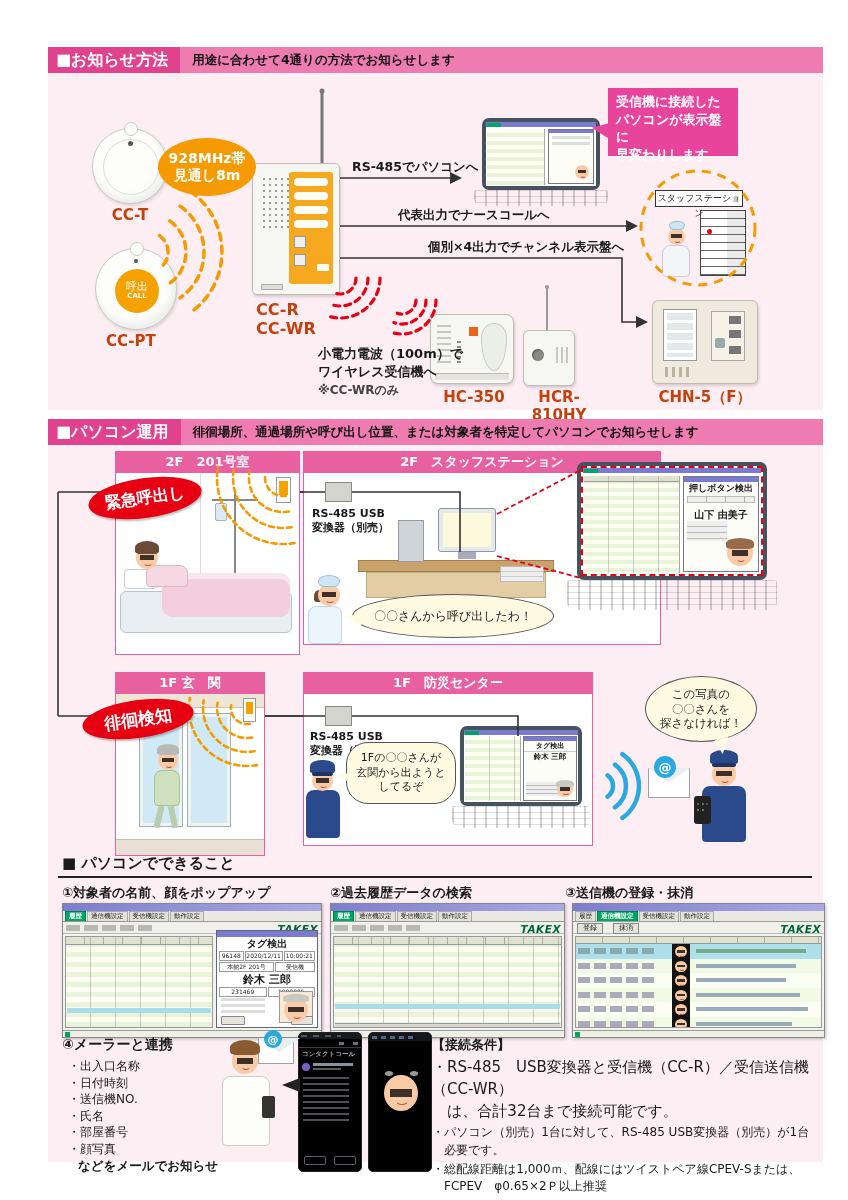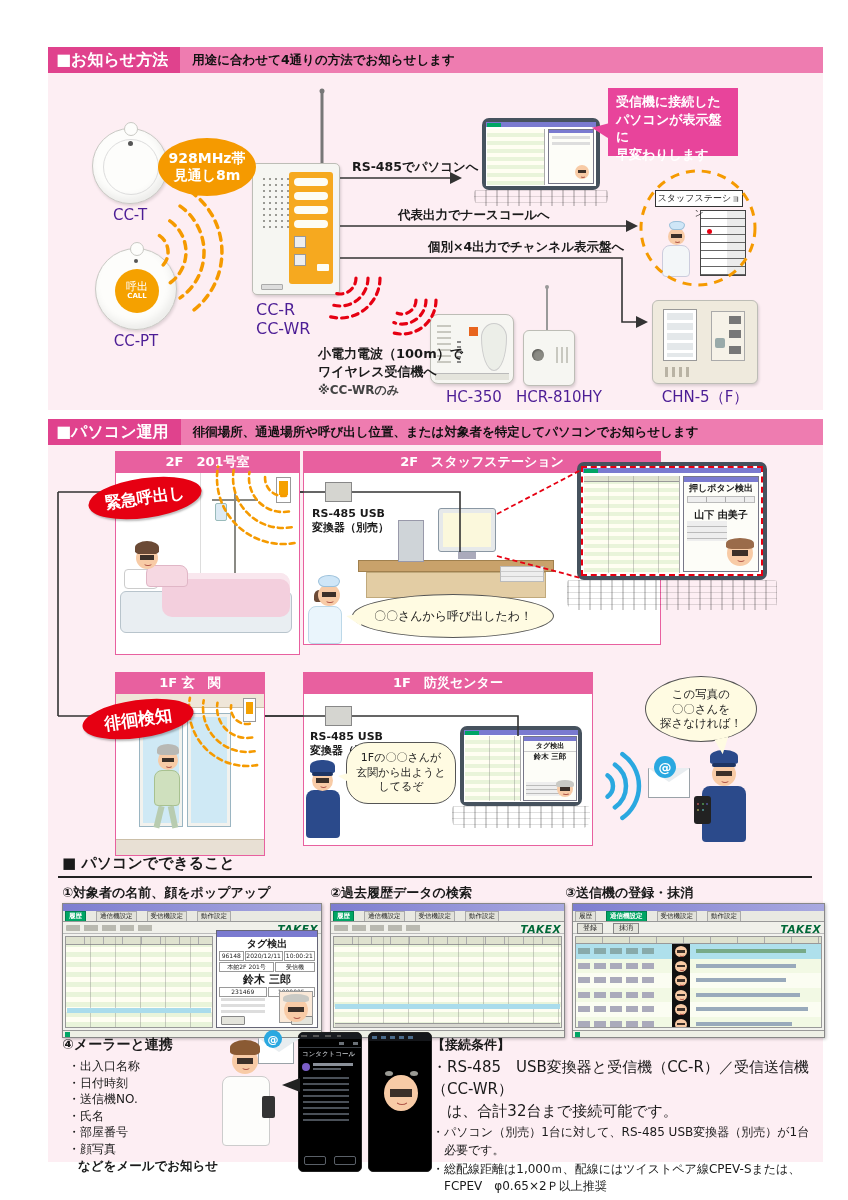--- a/index.html
+++ b/index.html
@@ -17,37 +17,37 @@
 .band .t1{background:#e0428d;color:#fff;font-weight:bold;font-size:16px;line-height:26px;padding:0 12px 0 8px;white-space:nowrap}
 .band .t2{font-size:12.5px;font-weight:bold;color:#111;margin-left:12px;white-space:nowrap}
 
 .phead{position:absolute;height:22px;background:#e8609f;color:#fff;font-weight:bold;font-size:13px;text-align:center;line-height:22px;z-index:2}
 .pbody{position:absolute;background:#fff;border:1.5px solid #e8609f;border-top:none;z-index:2;overflow:hidden}
 .redbadge{position:absolute;background:#e60012;color:#fff;font-weight:bold;border-radius:50%;display:flex;align-items:center;justify-content:center;transform:rotate(-8deg);z-index:7;box-shadow:1px 2px 2px rgba(0,0,0,.25)}
 .bubble{position:absolute;background:#fffbe2;border:1.5px solid #555;border-radius:18px;display:flex;align-items:center;justify-content:center;text-align:center;z-index:7;color:#222}
 .tail{position:absolute;width:0;height:0;z-index:7}
 
 .round-dev{position:absolute;background:#fdfdfb;border:1.5px solid #c9c9c4;border-radius:50%;box-shadow:inset -3px -5px 8px rgba(0,0,0,.07),1px 2px 3px rgba(0,0,0,.12);z-index:2}
-.devlabel{position:absolute;font-weight:normal;color:#4c1d95;z-index:2}
+.devlabel{position:absolute;font-weight:bold;color:#c2410c;z-index:2}
 .badge-o{position:absolute;background:#f59a00;color:#fff;font-weight:bold;border-radius:50%;display:flex;align-items:center;justify-content:center;text-align:center;z-index:3}
 .box-dev{position:absolute;background:#f6f6f2;border:1.5px solid #bdbdb6;border-radius:5px;box-shadow:1px 2px 3px rgba(0,0,0,.15);z-index:2}
 
 .face{position:absolute;background:#f8cba6;border-radius:50%;z-index:5}
 .face::before{content:"";position:absolute;left:18%;top:38%;width:64%;height:22%;
  background:radial-gradient(circle at 18% 50%,#3c3029 42%,transparent 50%),radial-gradient(circle at 82% 50%,#3c3029 42%,transparent 50%)}
 .face::after{content:"";position:absolute;left:33%;top:48%;width:34%;height:30%;border:1.5px solid transparent;border-bottom-color:#b0574a;border-radius:50%}
 .hair{position:absolute;z-index:6;border-radius:50% 50% 22% 22%}
 .capn{position:absolute;background:#cfe6f7;border:1px solid #9bc0da;border-radius:50% 50% 6px 6px;z-index:6}
 .capg{position:absolute;background:#2b4a8b;border-radius:46% 46% 14% 14%;z-index:6}
 .capg::after{content:"";position:absolute;left:8%;bottom:-3px;width:84%;height:4px;background:#1d3463;border-radius:2px}
 .bodyfig{position:absolute;border-radius:8px 8px 4px 4px;z-index:4}
 
 .win{position:absolute;background:#f2f2ee;border:1px solid #888;box-shadow:1px 1px 3px rgba(0,0,0,.25);z-index:2;overflow:hidden}
 .win .tb{height:7px;background:linear-gradient(90deg,#7d7dd0,#a9a9e0)}
-.win .tabs{display:flex;gap:10px;height:11px;align-items:flex-end;padding:1px 2px 0;background:#e9e9e2;border-bottom:1px solid #999}
+.win .tabs{display:flex;gap:1px;height:11px;align-items:flex-end;padding:1px 2px 0;background:#e9e9e2;border-bottom:1px solid #999}
 .win .tab{font-size:6.5px;line-height:9px;padding:0 3px;background:#e2e2da;border:1px solid #aaa;border-bottom:none;color:#222;white-space:nowrap}
 .win .tab.sel{background:#00a565;border-color:#00804e;color:#fff;font-weight:bold}
 .win .tool{position:relative;height:12px;background:#f0f0ea;border-bottom:1px solid #bbb}
 .win .marks{position:absolute;left:3px;top:3px;height:6px;width:90px;background:repeating-linear-gradient(90deg,#b9b9b0 0 14px,transparent 14px 18px);border-radius:1px}
 .logo{position:absolute;right:3px;top:1px;font-size:10.5px;font-weight:bold;font-style:italic;color:#006838;letter-spacing:.5px;z-index:3}
 .tblA{position:absolute;border:1px solid #999;background:repeating-linear-gradient(180deg,#fffef2 0 5px,#e9f4da 5px 10px)}
 .tblA .th{position:absolute;left:0;right:0;top:0;height:8px;background:#dfe2cf;border-bottom:1px solid #999;
  background-image:repeating-linear-gradient(90deg,transparent 0 18px,#aaa 18px 19px)}
 .vgrid{position:absolute;inset:0;background:repeating-linear-gradient(90deg,transparent 0 24px,rgba(120,120,120,.35) 24px 25px)}
 .hirow{position:absolute;left:1px;right:1px;height:5px;background:#aadcec}
@@ -104,21 +104,21 @@
 見通し8m</div>
 
   <div class="round-dev" style="left:95px;top:248px;width:82px;height:82px">
     <div style="position:absolute;left:34px;top:-7px;width:14px;height:14px;background:#fdfdfb;border:1.5px solid #c9c9c4;border-radius:50%"></div>
     <div style="position:absolute;left:38px;top:10px;width:4px;height:4px;background:#555;border-radius:50%"></div>
     <div style="position:absolute;left:19px;top:20px;width:44px;height:44px;background:#f5a100;border-radius:50%;display:flex;flex-direction:column;align-items:center;justify-content:center">
       <span style="font-size:11px;font-weight:normal;color:#fff;line-height:1">呼出</span>
       <span style="font-size:7px;font-weight:bold;color:#fff;line-height:1.3">CALL</span>
     </div>
   </div>
-  <div class="devlabel" style="left:98px;top:332px;width:76px;font-size:15px;text-align:center">CC-PT</div>
+  <div class="devlabel" style="left:106px;top:332px;width:76px;font-size:15px;text-align:left">CC-PT</div>
 
   <div class="box-dev" style="left:252px;top:163px;width:88px;height:132px">
     <div style="position:absolute;left:8px;top:12px;width:28px;height:52px;background-image:radial-gradient(circle 1.3px,#9a9a94 85%,transparent 90%);background-size:6px 6px"></div>
     <div style="position:absolute;right:6px;top:8px;width:44px;height:112px;background:#f6a91f;border-radius:3px">
       <div style="position:absolute;left:5px;top:6px;width:34px;height:8px;background:#fdfdf5;border-radius:4px"></div>
       <div style="position:absolute;left:5px;top:20px;width:34px;height:8px;background:#fdfdf5;border-radius:4px"></div>
       <div style="position:absolute;left:5px;top:34px;width:34px;height:8px;background:#fdfdf5;border-radius:4px"></div>
       <div style="position:absolute;left:5px;top:48px;width:34px;height:8px;background:#fdfdf5;border-radius:4px"></div>
       <div style="position:absolute;left:5px;top:64px;width:12px;height:12px;background:#eee;border:1px solid #999"></div>
       <div style="position:absolute;left:5px;top:82px;width:12px;height:12px;background:#eee;border:1px solid #999"></div>

